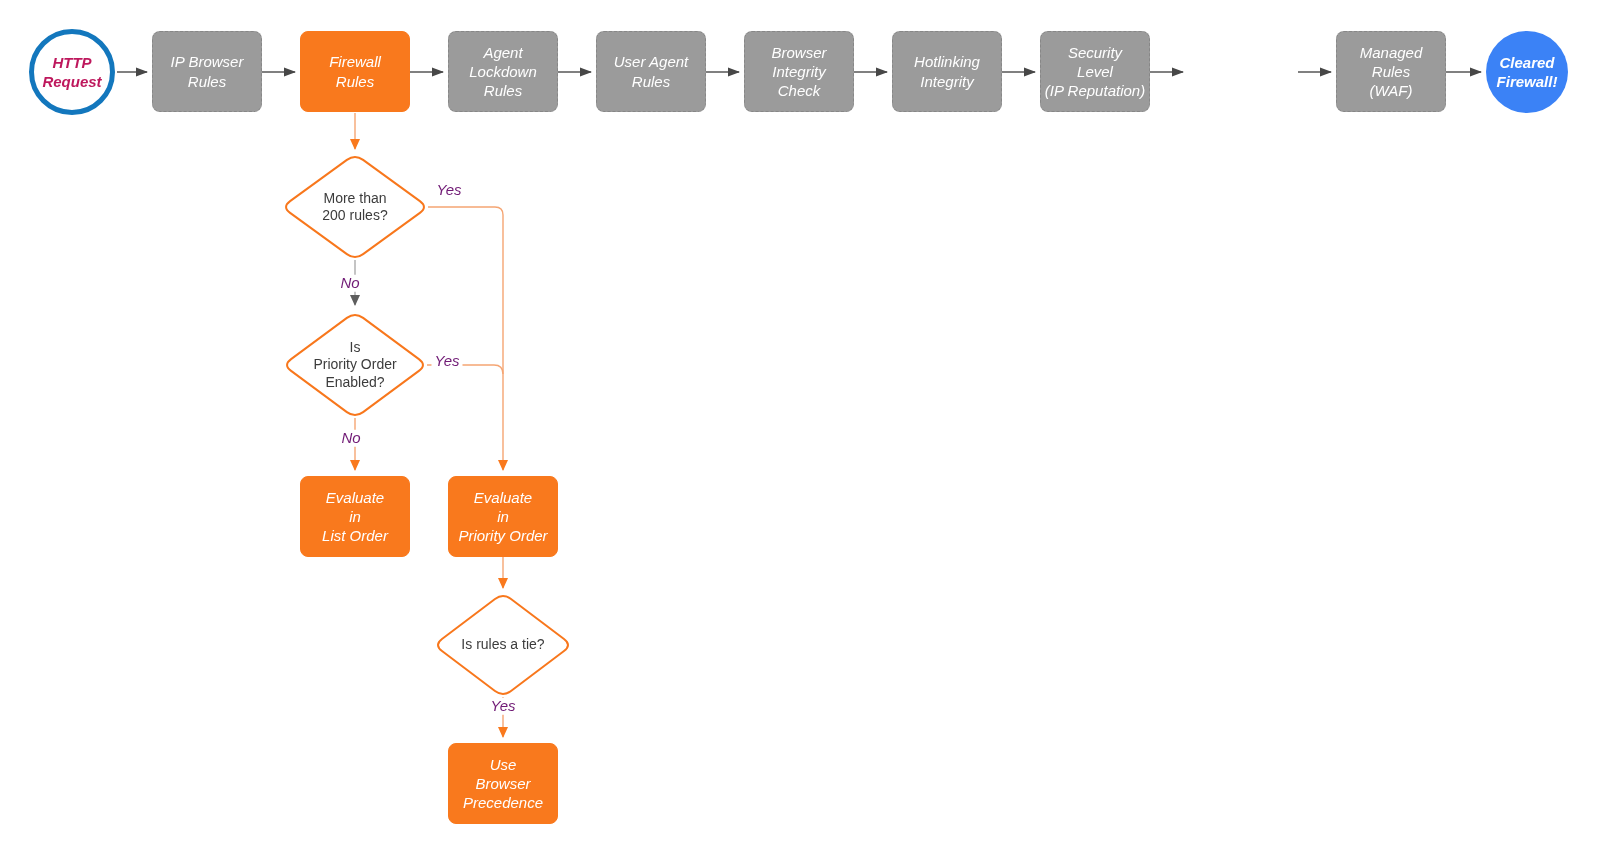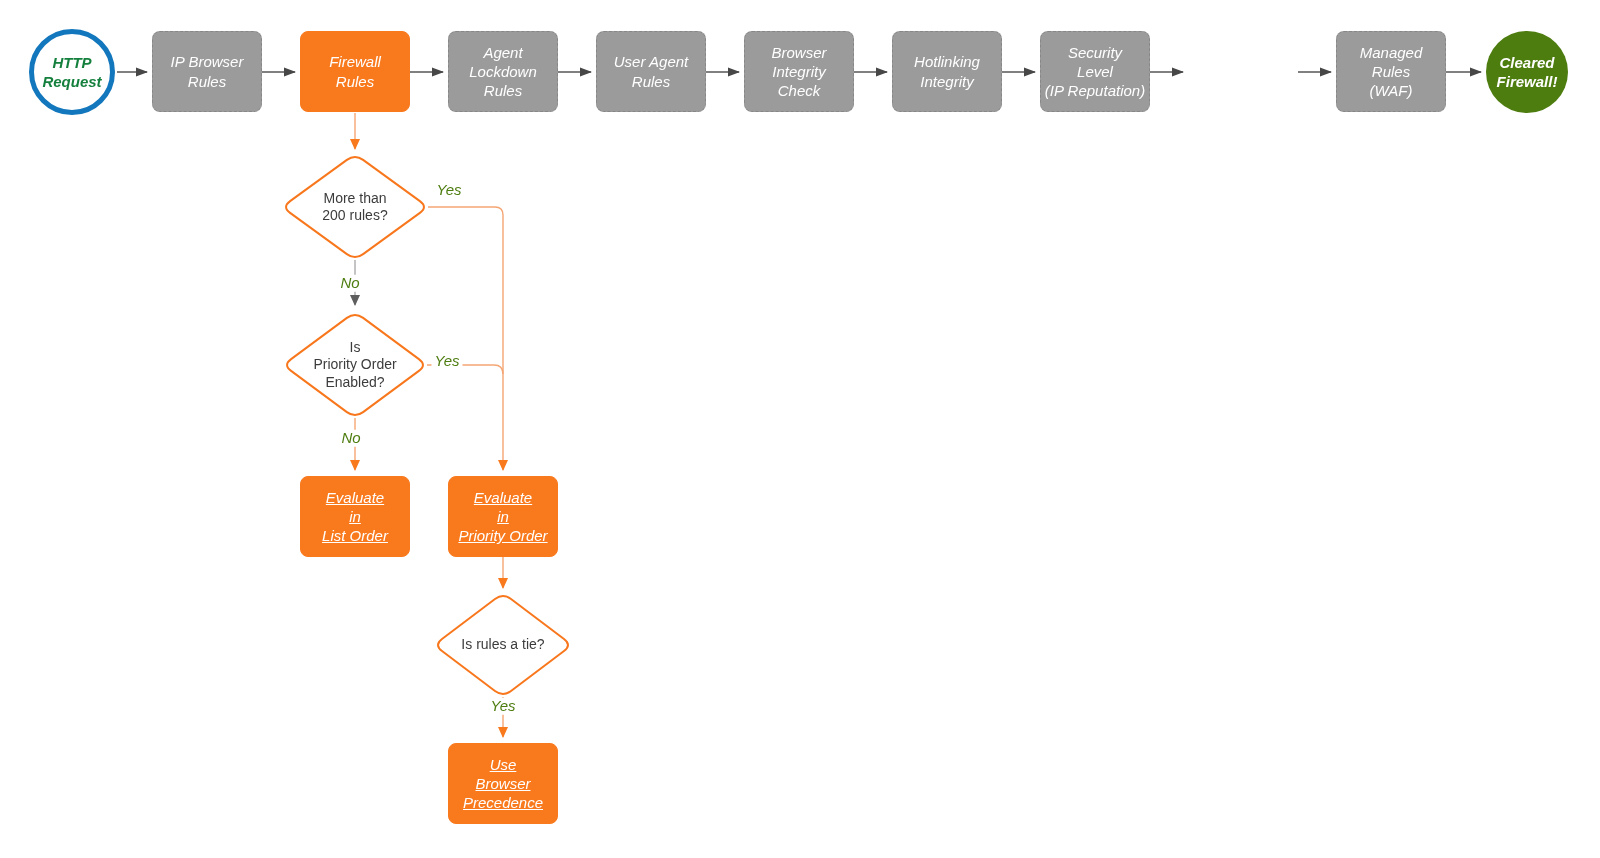--- a/index.html
+++ b/index.html
@@ -9,32 +9,32 @@
   }
   .connector-layer{position:absolute;left:0;top:0;width:1600px;height:858px;}
   .node{
     position:absolute;display:flex;align-items:center;justify-content:center;
     text-align:center;white-space:pre-line;box-sizing:border-box;
     font-size:15px;line-height:1.28;font-style:italic;color:#ffffff;
   }
   .phase{width:110px;height:81px;top:31px;border-radius:8px;}
   .phase.gray{background:#9B9B9B;border:1px dashed #878787;}
   .phase.active, .action{background:#F9791D;border:1px solid #F9791D;}
-  .action{width:110px;height:81px;border-radius:8px;text-decoration:underline;}
+  .action{width:110px;height:81px;border-radius:8px;}
   .terminal{border-radius:50%;font-weight:bold;}
-  .terminal.start{left:29px;top:29px;width:86px;height:86px;background:#ffffff;border:5px solid #1377BD;color:#15803d;}
-  .terminal.end{left:1486px;top:31px;width:82px;height:82px;background:#4d7c0f;color:#ffffff;}
+  .terminal.start{left:29px;top:29px;width:86px;height:86px;background:#ffffff;border:5px solid #1377BD;color:#be185d;}
+  .terminal.end{left:1486px;top:31px;width:82px;height:82px;background:#3b82f6;color:#ffffff;}
   .decision-label{
     position:absolute;display:flex;align-items:center;justify-content:center;
     text-align:center;white-space:pre-line;font-size:14px;line-height:1.25;
     font-style:normal;color:#3C3C3C;
   }
   .edge-label{
     position:absolute;transform:translate(-50%,-50%);font-size:15px;
-    font-style:italic;color:#4d7c0f;background:#ffffff;padding:0 3px;line-height:1.1;
+    font-style:italic;color:#701a75;background:#ffffff;padding:0 3px;line-height:1.1;
   }
 </style>
 </head>
 <body>
 
 <div class="canvas">
 
   <svg class="connector-layer" width="1600" height="858" viewBox="0 0 1600 858" xmlns="http://www.w3.org/2000/svg">
     <defs>
       <marker id="mDark" markerWidth="12" markerHeight="10" refX="11" refY="5" orient="auto" markerUnits="userSpaceOnUse">

